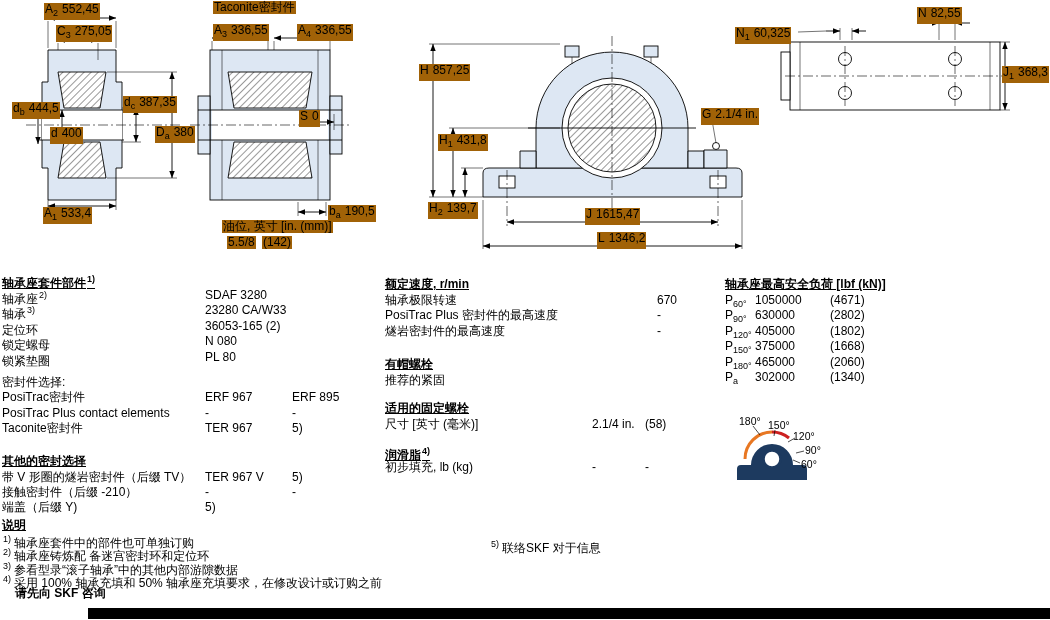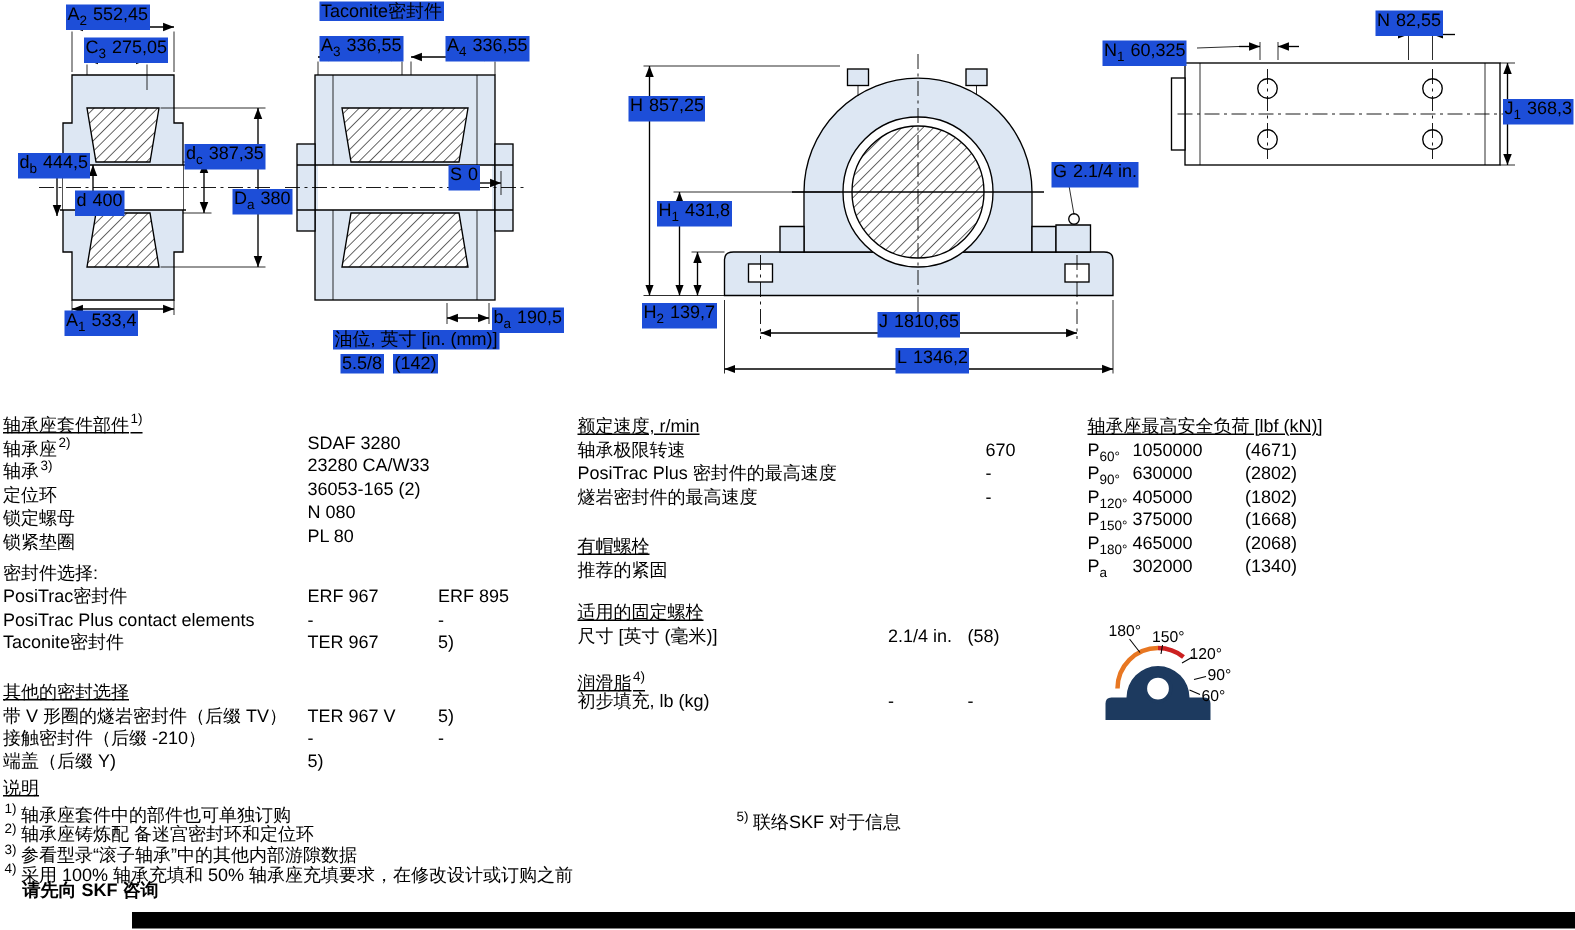--- a/index.html
+++ b/index.html
@@ -8,27 +8,27 @@
 body{font-family:"Liberation Sans","DejaVu Sans",sans-serif;color:#000}
 .page{position:relative;width:1050px;height:620px;background:#fff;overflow:hidden;font-size:12px}
 svg.draw{position:absolute;left:0;top:0}
 .lw line,.lw path,.lw rect,.lw circle{stroke:#000;stroke-width:0.9;fill:none}
 .lw .f{fill:#dde7f3}
 .lw .w{fill:#fff}
 .lw .wn{fill:#fff;stroke:none}
 .lw .ht{fill:url(#h1)}
 .lw .t{stroke-width:0.55}
 .lw .cl{stroke-width:0.6;stroke-dasharray:10 3 2 3}
-.dim{position:absolute;white-space:nowrap;background:#1d4ed8;padding:0 1px;font-size:12px;line-height:13px}
+.dim{position:absolute;white-space:nowrap;background:#a16207;padding:0 1px;font-size:12px;line-height:13px}
 .dim sub{font-size:9px}
 .dim .v{margin-left:4px}
 sup{font-size:9px;margin-left:1px}
 sub{font-size:9px}
 .col{position:absolute}
-.hdr{font-weight:normal;height:16px;line-height:15px;white-space:nowrap}
+.hdr{font-weight:bold;height:16px;line-height:15px;white-space:nowrap}
 .ut{text-decoration:underline}
 .trow{position:relative;height:15.4px;line-height:15.4px;white-space:nowrap}
 .c1{position:absolute;left:203px}
 .c2{position:absolute;left:290px}
 .sv1{position:absolute;left:272px}
 .bv1{position:absolute;left:207px}
 .bv2{position:absolute;left:260px}
 .lv1{position:absolute;left:30px}
 .lv2{position:absolute;left:105px}
 .sp2{height:2px}.sp10{height:10px}.sp12{height:12px}.sp17{height:17px}.sp18{height:18px}
@@ -182,21 +182,21 @@
   <span class="dim" style="left:299px;top:110px"><span>S</span><sub></sub><span class="v">0</span></span>
   <span class="dim" style="left:328px;top:205px"><span>b</span><sub>a</sub><span class="v">190,5</span></span>
   <span class="dim" style="left:222px;top:220px">油位, 英寸 [in. (mm)]</span>
   <span class="dim" style="left:227px;top:236px">5.5/8</span>
   <span class="dim" style="left:262px;top:236px">(142)</span>
 
   <span class="dim" style="left:419px;top:64px"><span>H</span><sub></sub><span class="v">857,25</span></span>
   <span class="dim" style="left:438px;top:134px"><span>H</span><sub>1</sub><span class="v">431,8</span></span>
   <span class="dim" style="left:428px;top:202px"><span>H</span><sub>2</sub><span class="v">139,7</span></span>
   <span class="dim" style="left:701px;top:108px"><span>G</span><sub></sub><span class="v">2.1/4 in.</span></span>
-  <span class="dim" style="left:585px;top:208px"><span>J</span><sub></sub><span class="v">1810,65</span></span>
+  <span class="dim" style="left:585px;top:208px"><span>J</span><sub></sub><span class="v">1615,47</span></span>
   <span class="dim" style="left:597px;top:232px"><span>L</span><sub></sub><span class="v">1346,2</span></span>
 
   <span class="dim" style="left:917px;top:7px"><span>N</span><sub></sub><span class="v">82,55</span></span>
   <span class="dim" style="left:735px;top:27px"><span>N</span><sub>1</sub><span class="v">60,325</span></span>
   <span class="dim" style="left:1002px;top:66px"><span>J</span><sub>1</sub><span class="v">368,3</span></span>
 
   <div class="col" style="left:2px;top:272px;width:392px">
     <div class="hdr"><span class="ut"><span>轴承座套件部件</span><sup>1)</sup></span></div>
     <div class="trow"><span><span>轴承座</span><sup>2)</sup></span><span class="c1">SDAF 3280</span><span class="c2"></span></div>
     <div class="trow"><span><span>轴承</span><sup>3)</sup></span><span class="c1">23280 CA/W33</span><span class="c2"></span></div>
@@ -239,21 +239,21 @@
   </div>
 
   <div class="col note" style="left:490px;top:538px"><sup>5)</sup><span>联络SKF 对于信息</span></div>
 
   <div class="col" style="left:725px;top:277px;width:210px">
     <div class="hdr"><span class="ut">轴承座最高安全负荷 [lbf (kN)]</span></div>
     <div class="trow"><span><span>P</span><sub>60°</sub></span><span class="lv1">1050000</span><span class="lv2">(4671)</span></div>
     <div class="trow"><span><span>P</span><sub>90°</sub></span><span class="lv1">630000</span><span class="lv2">(2802)</span></div>
     <div class="trow"><span><span>P</span><sub>120°</sub></span><span class="lv1">405000</span><span class="lv2">(1802)</span></div>
     <div class="trow"><span><span>P</span><sub>150°</sub></span><span class="lv1">375000</span><span class="lv2">(1668)</span></div>
-    <div class="trow"><span><span>P</span><sub>180°</sub></span><span class="lv1">465000</span><span class="lv2">(2068)</span></div>
+    <div class="trow"><span><span>P</span><sub>180°</sub></span><span class="lv1">465000</span><span class="lv2">(2060)</span></div>
     <div class="trow"><span><span>P</span><sub>a</sub></span><span class="lv1">302000</span><span class="lv2">(1340)</span></div>
   </div>
 
   <div class="col" style="left:723px;top:408px;width:132px;height:80px">
     <svg width="132" height="80">
       <path d="M14,72 V61 Q14,57 18,57 H28 A21,21 0 0 1 70,57 H80 Q84,57 84,61 V72 Z" style="fill:#1d3a5f;stroke:none"></path>
       <circle cx="49" cy="51" r="8.5" style="fill:#fff;stroke:#1d3a5f;stroke-width:2.5"></circle>
       <path d="M22,51 A27,27 0 0 1 49,24" style="fill:none;stroke:#e87722;stroke-width:3"></path>
       <path d="M49,24 A27,27 0 0 1 66,30" style="fill:none;stroke:#cc2020;stroke-width:3"></path>
       <line x1="30" y1="18" x2="37" y2="27" style="stroke:#000;stroke-width:0.7"></line>

